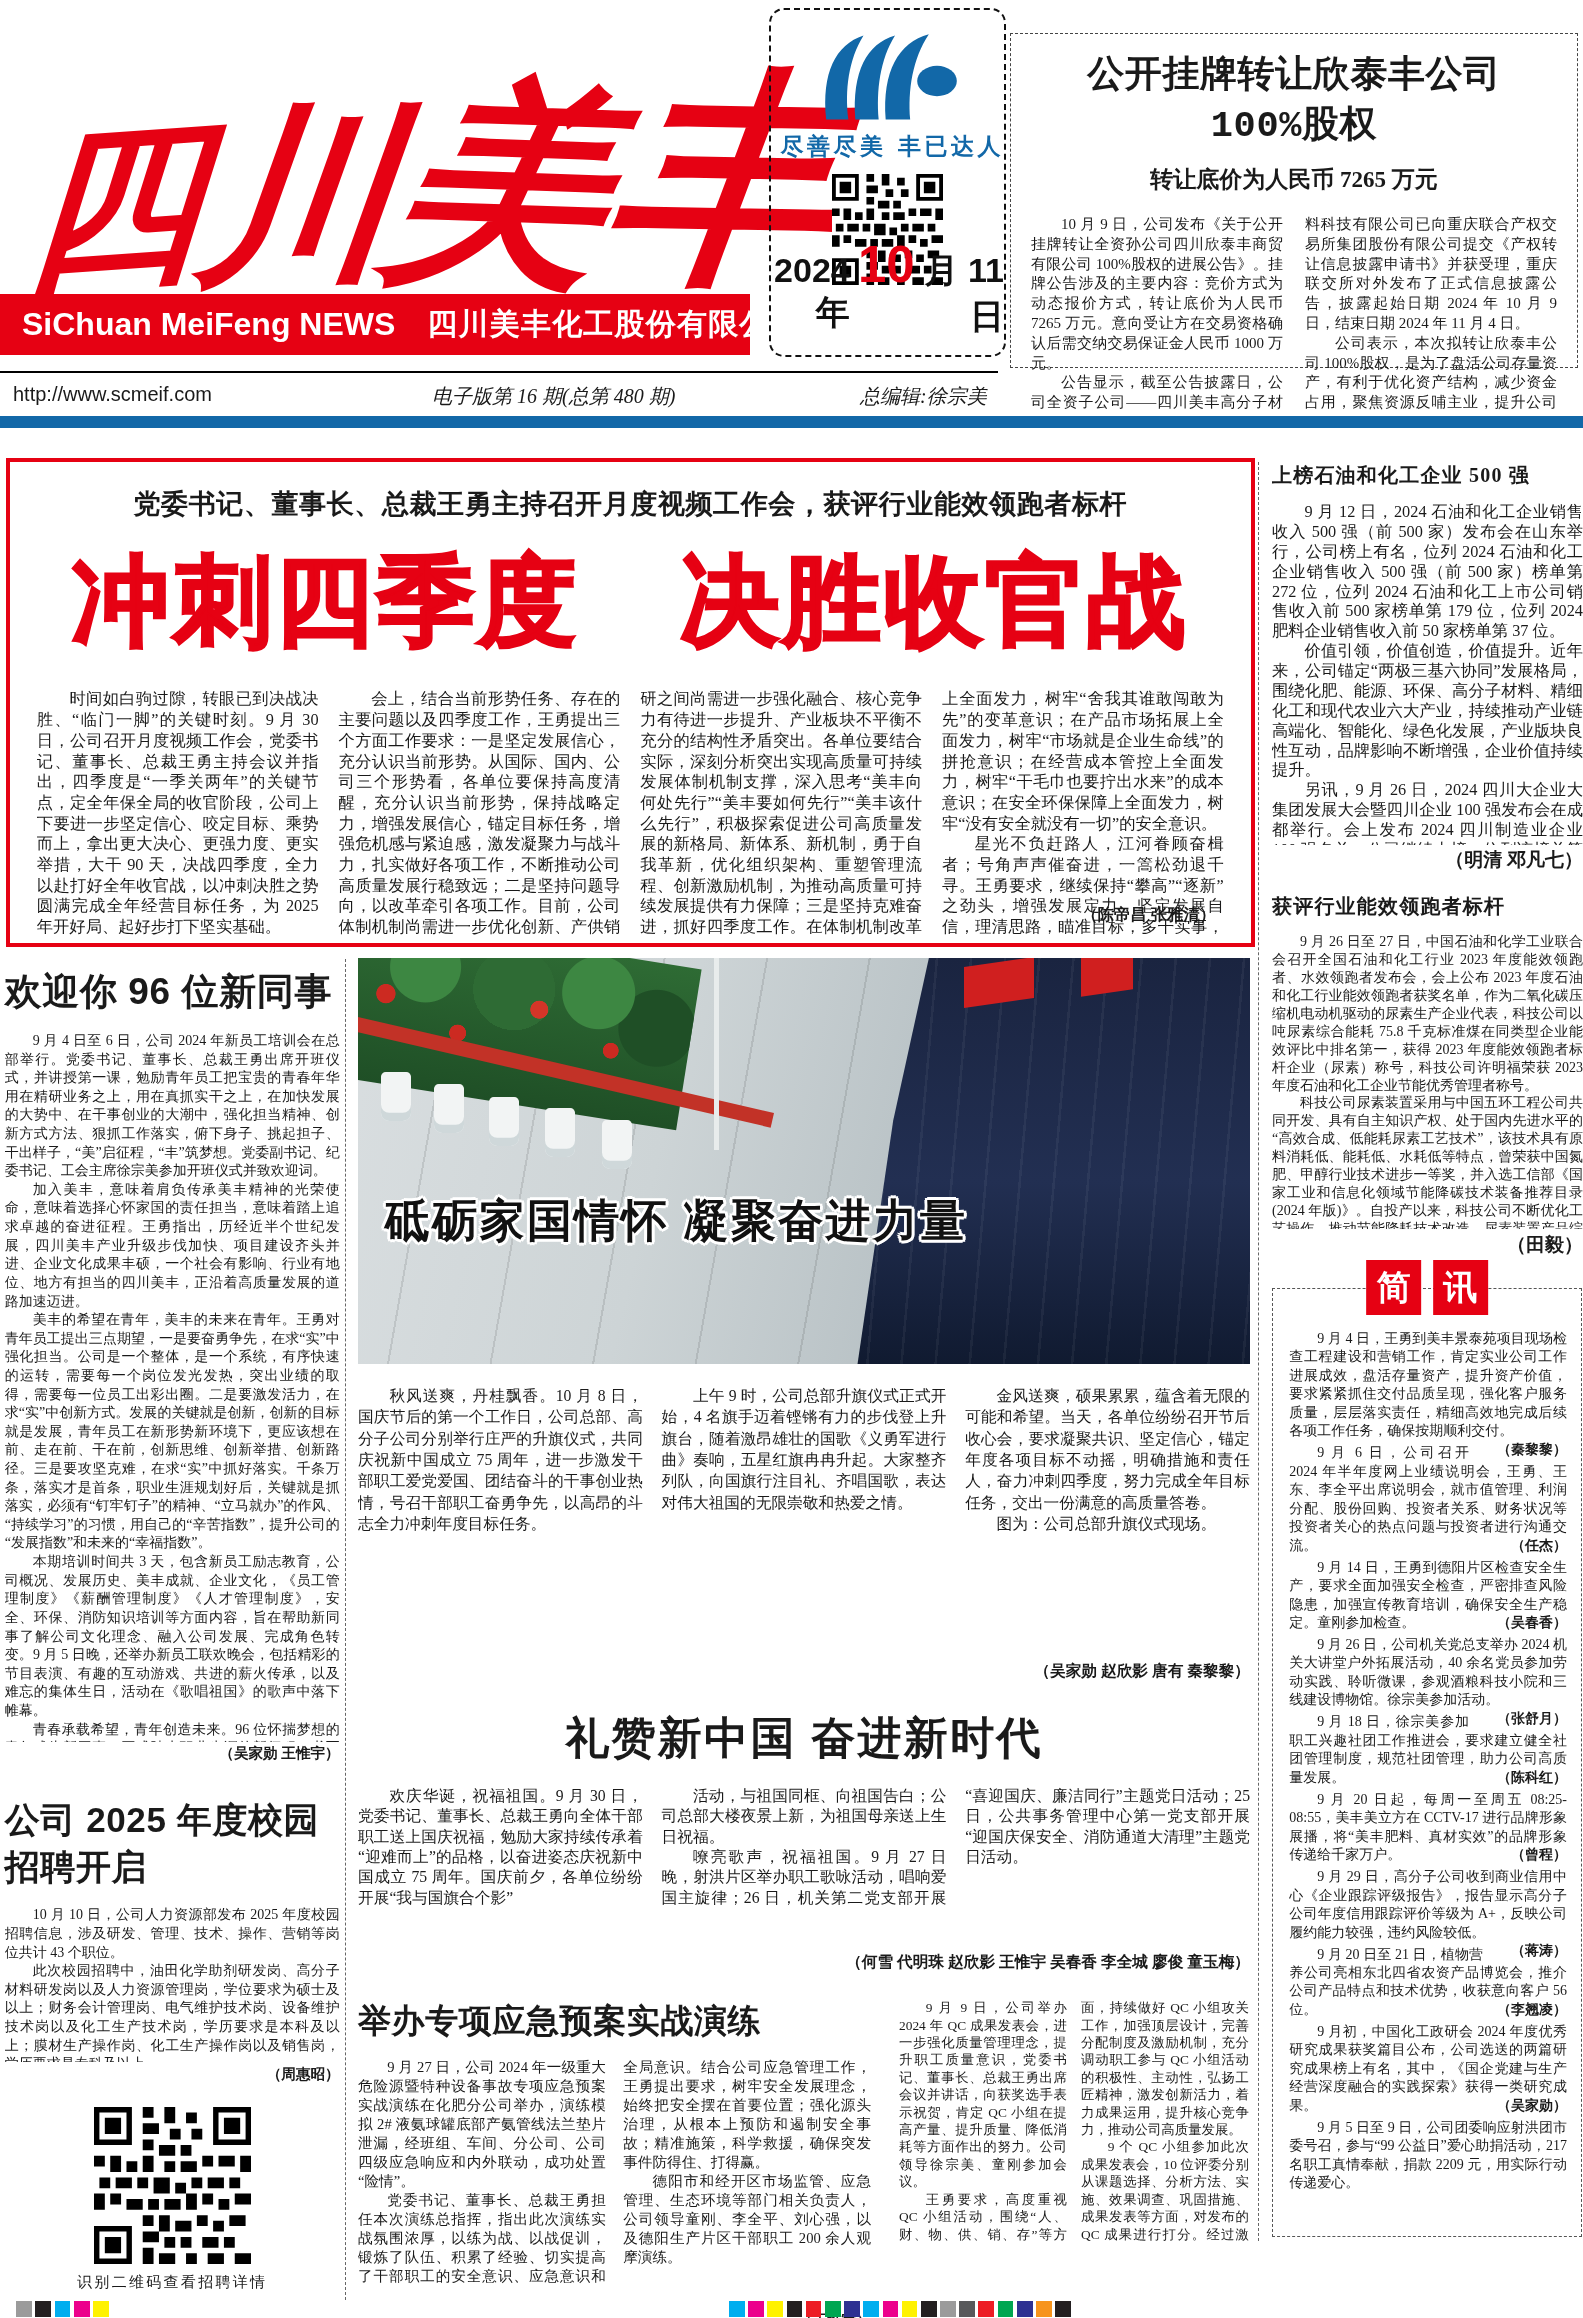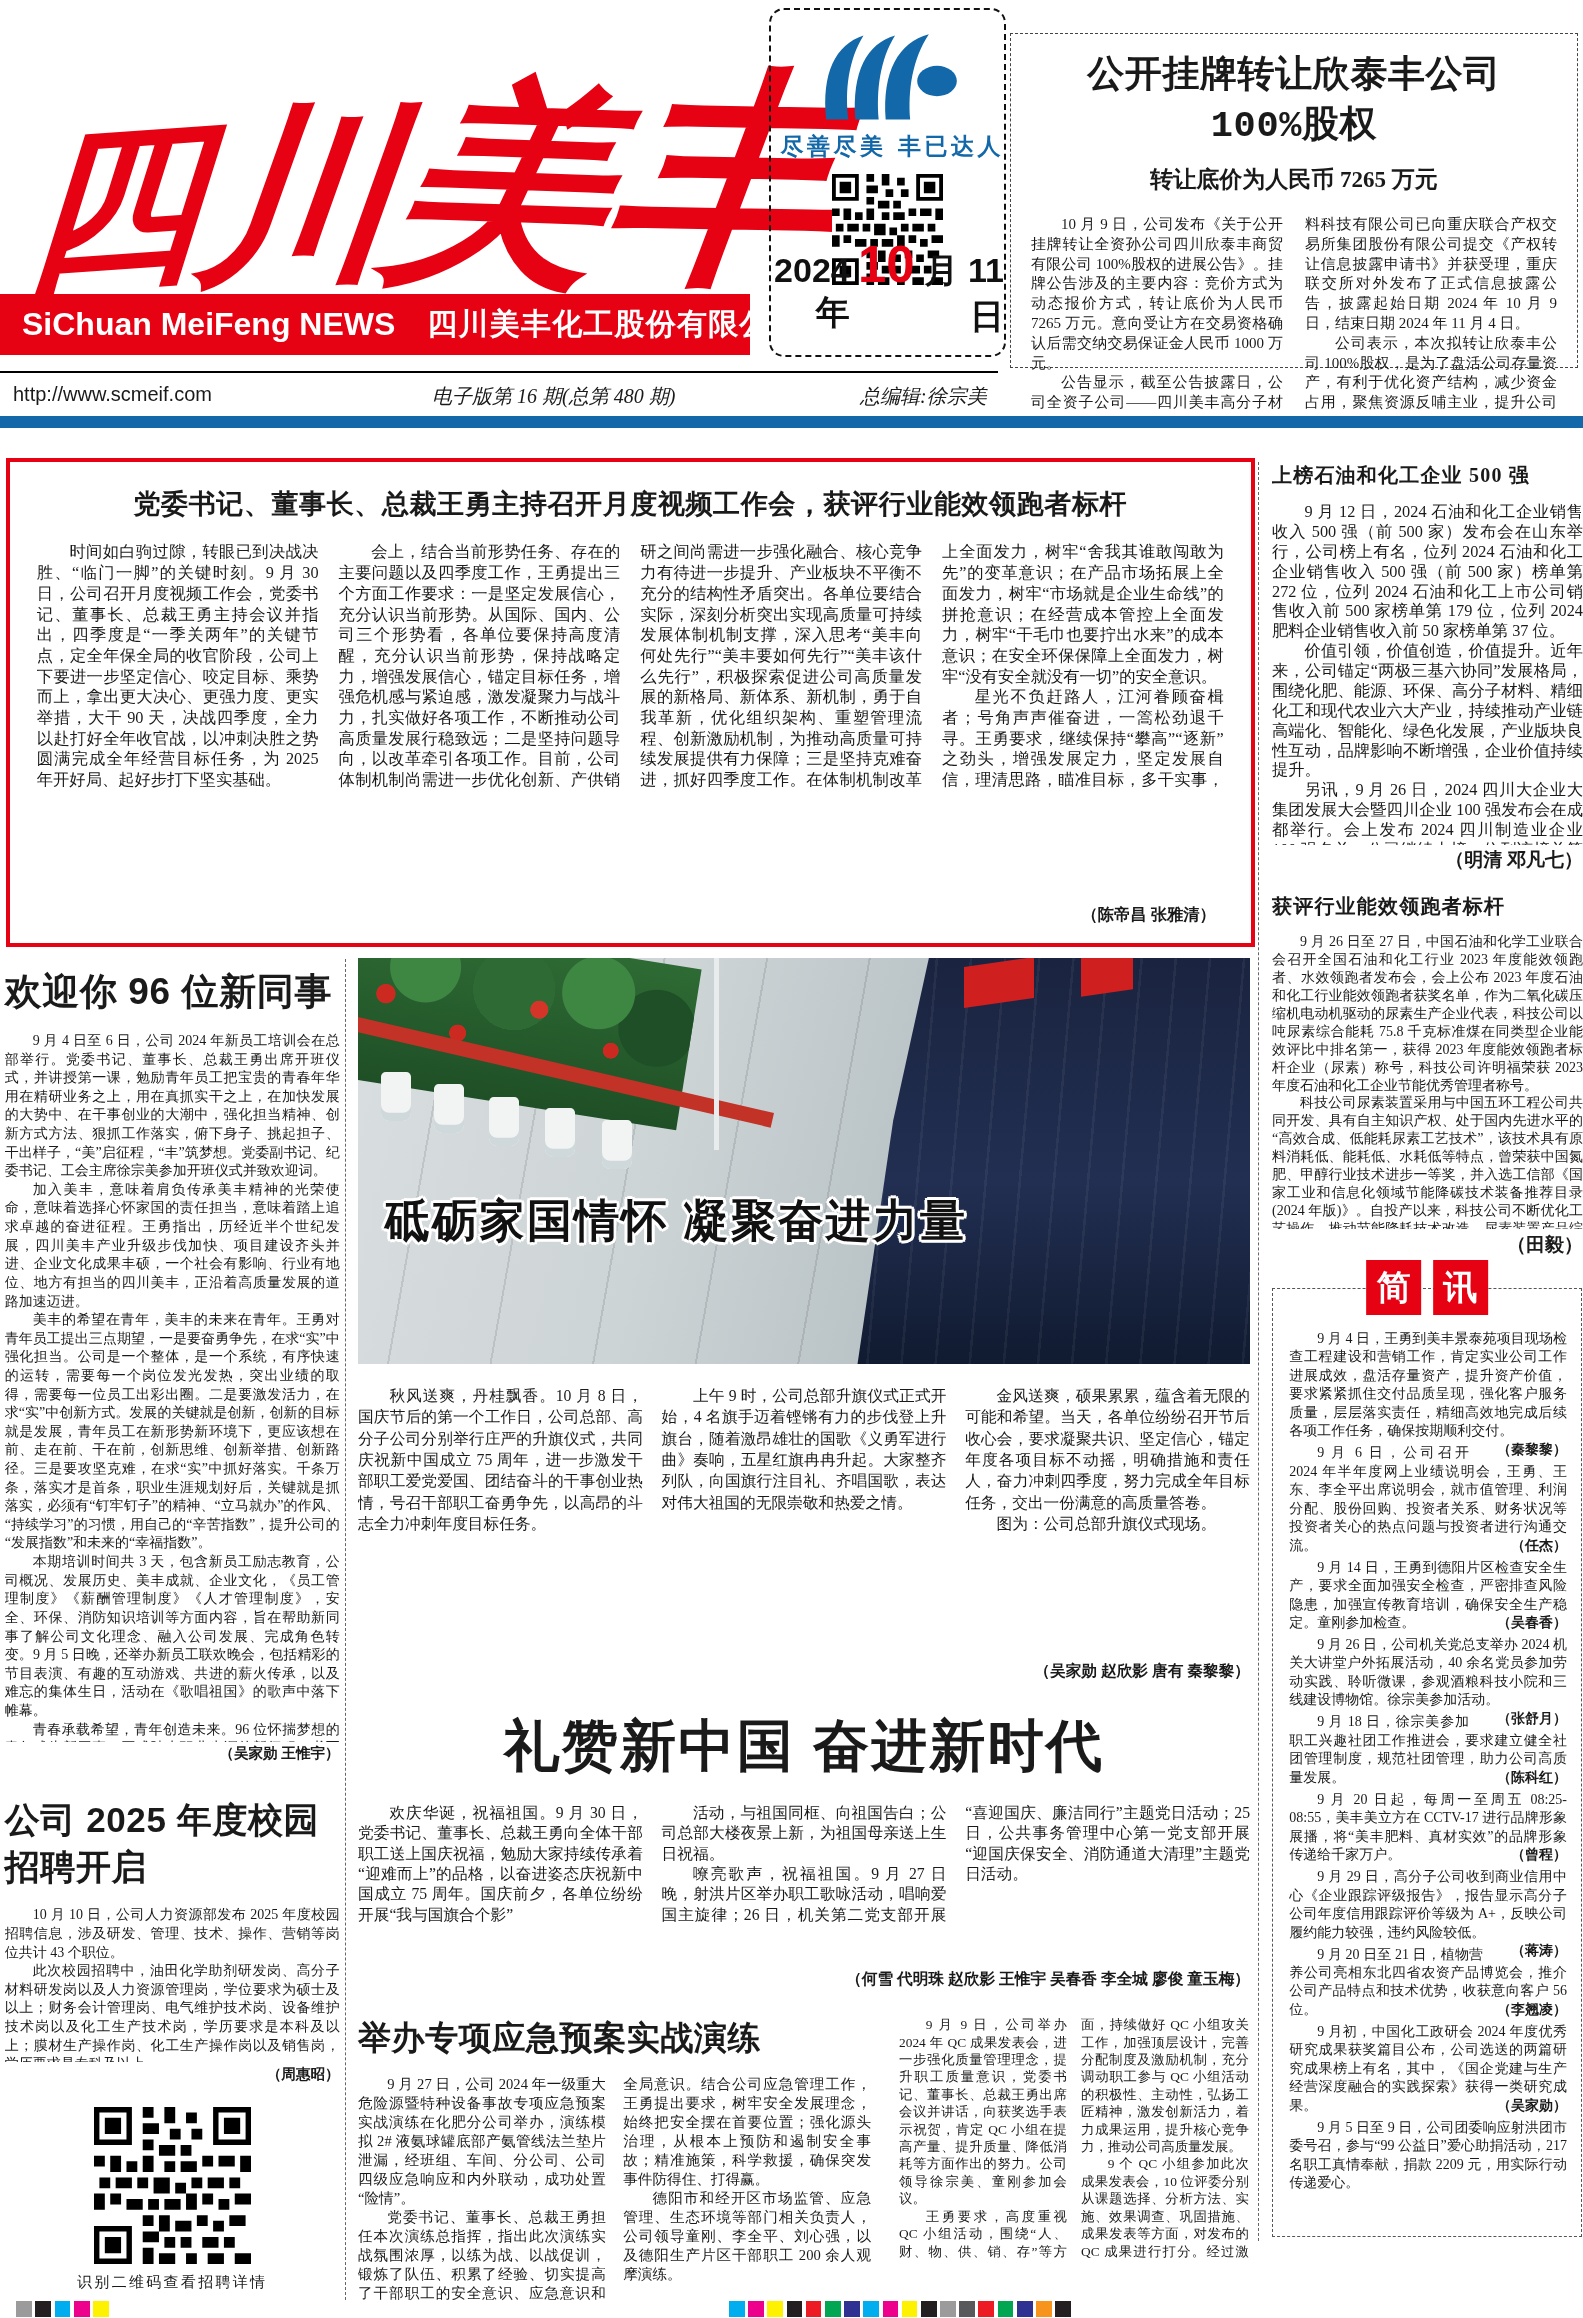--- a/index.html
+++ b/index.html
@@ -128,21 +128,21 @@
   .photo-caption{position:absolute;left:27px;top:233px;font-family:"Liberation Sans",sans-serif;
     font-size:45px;font-weight:bold;color:#111;letter-spacing:2.3px;
     text-shadow:-2.3px -2.3px 0 #fff,2.3px -2.3px 0 #fff,-2.3px 2.3px 0 #fff,2.3px 2.3px 0 #fff,0 2.9px 0 #fff,0 -2.9px 0 #fff,2.9px 0 0 #fff,-2.9px 0 0 #fff;}
 
   .photo-body{margin-top:21px;column-count:3;column-gap:18.7px;font-size:15.7px;line-height:1.36;
     text-align:justify;height:274px;overflow:hidden;}
   .photo-body p{margin:0;text-indent:2em;}
   .photo-note{text-indent:2em;}
   .center-byline{font-size:15.7px;}
 
-  .tribute-title{font-family:"Liberation Sans",sans-serif;font-size:56px;font-weight:bold;text-align:center;
+  .tribute-title{font-family:"Liberation Sans",sans-serif;font-size:44px;font-weight:bold;text-align:center;
     margin:27px 0 17.5px 0;letter-spacing:2.3px;}
   .tribute-body{column-count:3;column-gap:18.7px;font-size:15.7px;line-height:1.3;text-align:justify;
     height:164px;overflow:hidden;}
   .tribute-body p{margin:0;text-indent:2em;}
 
   .bottom-row{display:flex;gap:28px;margin-top:26px;}
   .drill{width:513px;}
   .qc{width:350px;}
   .br-title{font-family:"Liberation Sans",sans-serif;font-size:33px;font-weight:bold;margin:0 0 14px 0;letter-spacing:0.6px;}
   .drill-body{column-count:2;column-gap:17.5px;font-size:14.6px;line-height:1.3;text-align:justify;height:251px;overflow:hidden;}
@@ -224,20 +224,21 @@
   <div class="rule-top" data-name="divider"></div>
   <div class="info-bar" data-name="info-bar">
     <span class="info-url" data-name="site-url">http://www.scmeif.com</span>
     <span class="info-edition" data-name="edition-label">电子版第 16 期(总第 480 期)</span>
     <span class="info-editor" data-name="editor-label">总编辑:徐宗美</span>
   </div>
   <div class="blue-bar" data-name="blue-rule"></div>
 
   <div class="lead-box" data-name="article-lead">
     <div class="lead-kicker" data-name="article-lead-kicker">党委书记、董事长、总裁王勇主持召开月度视频工作会，获评行业能效领跑者标杆</div>
+    <div class="lead-title" data-name="article-lead-title">冲刺四季度　决胜收官战</div>
     <div class="lead-body" data-name="article-lead-body">
       <p data-name="paragraph">时间如白驹过隙，转眼已到决战决胜、“临门一脚”的关键时刻。9 月 30 日，公司召开月度视频工作会，党委书记、董事长、总裁王勇主持会议并指出，四季度是“一季关两年”的关键节点，定全年保全局的收官阶段，公司上下要进一步坚定信心、咬定目标、乘势而上，拿出更大决心、更强力度、更实举措，大干 90 天，决战四季度，全力以赴打好全年收官战，以冲刺决胜之势圆满完成全年经营目标任务，为 2025 年开好局、起好步打下坚实基础。</p>
       <p data-name="paragraph">会上，结合当前形势任务、存在的主要问题以及四季度工作，王勇提出三个方面工作要求：一是坚定发展信心，充分认识当前形势。从国际、国内、公司三个形势看，各单位要保持高度清醒，充分认识当前形势，保持战略定力，增强发展信心，锚定目标任务，增强危机感与紧迫感，激发凝聚力与战斗力，扎实做好各项工作，不断推动公司高质量发展行稳致远；二是坚持问题导向，以改革牵引各项工作。目前，公司体制机制尚需进一步优化创新、产供销研之间尚需进一步强化融合、核心竞争力有待进一步提升、产业板块不平衡不充分的结构性矛盾突出。各单位要结合实际，深刻分析突出实现高质量可持续发展体制机制支撑，深入思考“美丰向何处先行”“美丰要如何先行”“美丰该什么先行”，积极探索促进公司高质量发展的新格局、新体系、新机制，勇于自我革新，优化组织架构、重塑管理流程、创新激励机制，为推动高质量可持续发展提供有力保障；三是坚持克难奋进，抓好四季度工作。在体制机制改革上全面发力，树牢“舍我其谁敢闯敢为先”的变革意识；在产品市场拓展上全面发力，树牢“市场就是企业生命线”的拼抢意识；在经营成本管控上全面发力，树牢“干毛巾也要拧出水来”的成本意识；在安全环保保障上全面发力，树牢“没有安全就没有一切”的安全意识。</p>
       <p data-name="paragraph">星光不负赶路人，江河眷顾奋楫者；号角声声催奋进，一篙松劲退千寻。王勇要求，继续保持“攀高”“逐新”之劲头，增强发展定力，坚定发展自信，理清思路，瞄准目标，多干实事，狠抓落实，冲刺四季度，决胜收官战，确保全面完成公司年度目标任务。</p>
 
     </div>
     <div class="byline lead-byline" data-name="article-lead-byline">（陈帝昌 张雅清）</div>
   </div>
 
   <div class="right-col" data-name="right-column">

